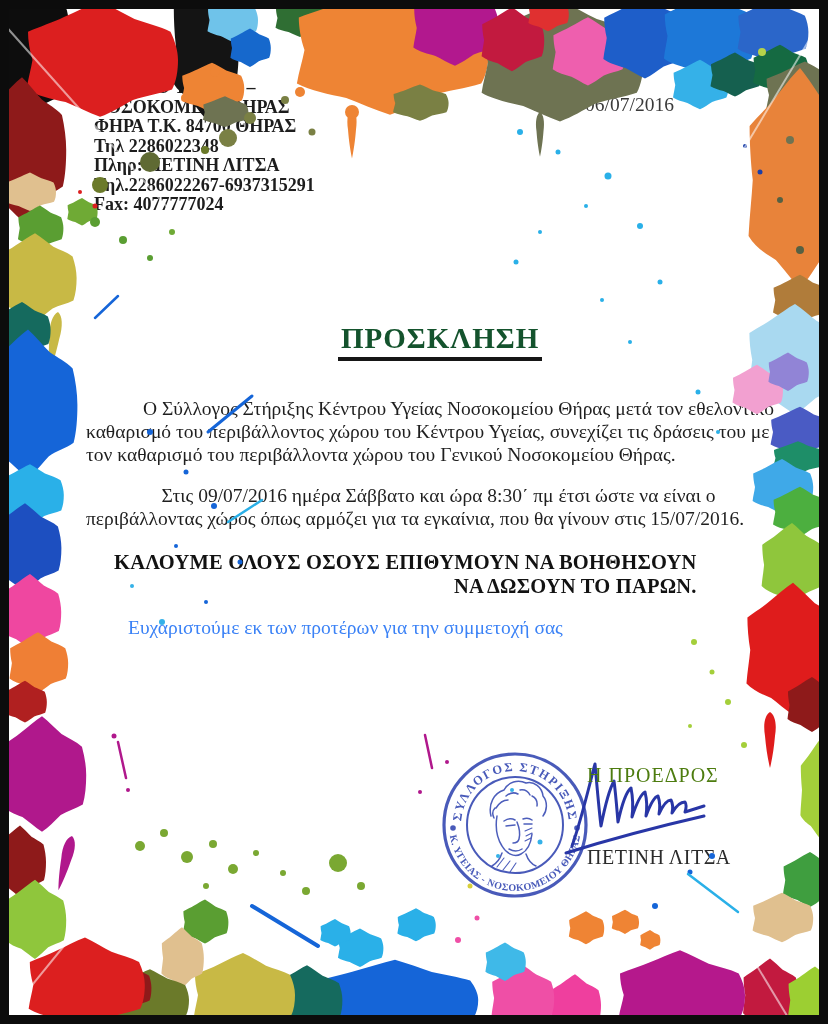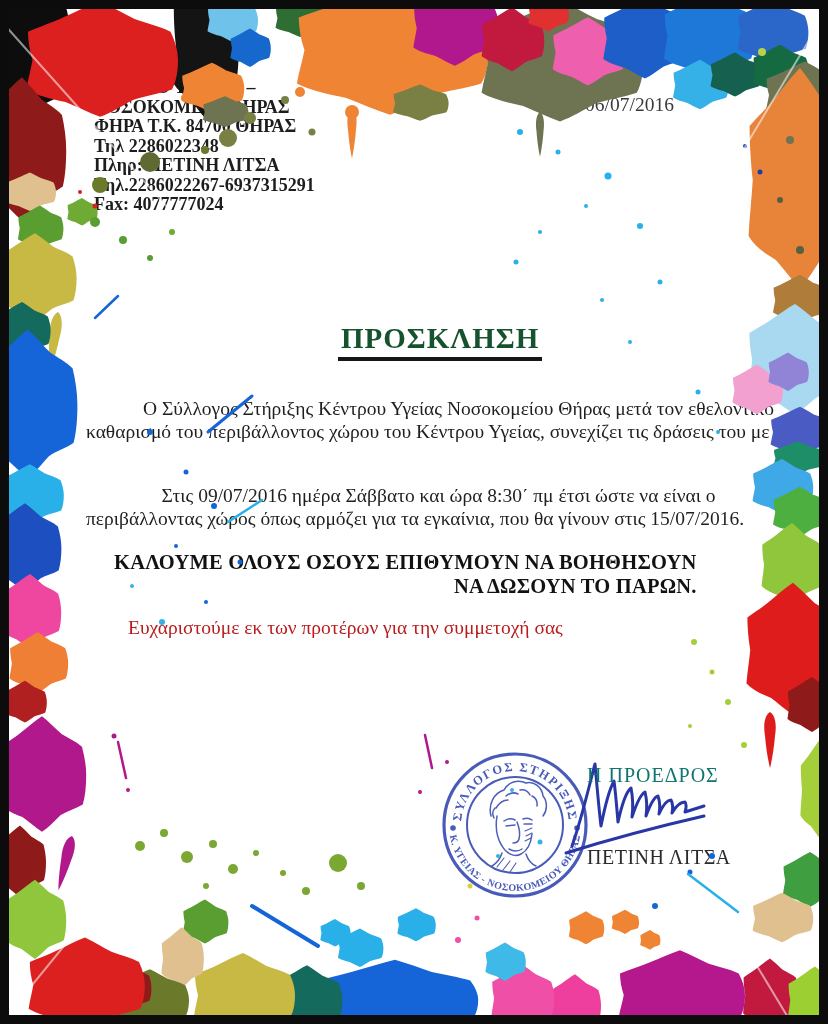--- a/index.html
+++ b/index.html
@@ -27,25 +27,25 @@
   .para{position:absolute;left:86px;color:#1f1f1f;font-size:19.5px;line-height:23px;}
   .tline{white-space:nowrap;}
   .p1{top:397px;}
   .p1 .tline:first-child{text-indent:57px;}
   .p2{top:484px;}
   .p2 .tline:first-child{text-indent:47px;text-align:center;}
   .cta{left:114px;top:551px;font-weight:bold;font-size:20.5px;line-height:23.5px;color:#121212;letter-spacing:0.2px;text-align:right;}
   .cta .tline:nth-child(2){text-indent:8px;margin-left:8px;}
   .thanks{
     position:absolute;left:128px;top:617px;
-    font-size:19.5px;color:#b91c1c;white-space:nowrap;
+    font-size:19.5px;color:#3b82f6;white-space:nowrap;
   }
   .sig-role{
     position:absolute;left:587px;top:764px;
-    font-size:20px;letter-spacing:1px;color:#0f766e;white-space:nowrap;
+    font-size:20px;letter-spacing:1px;color:#4d7c0f;white-space:nowrap;
   }
   .sig-name{
     position:absolute;left:587px;top:846px;
     font-size:20px;letter-spacing:0.5px;color:#2b2b2b;white-space:nowrap;
   }
   .stamp-svg{position:absolute;left:436px;top:746px;}
   .stamp-svg text{font-family:"Liberation Serif","DejaVu Serif",serif;font-weight:bold;}
   .arc-top{font-size:12.5px;letter-spacing:1.5px;}
   .arc-bottom{font-size:10px;letter-spacing:0.4px;}
   .sig-svg{position:absolute;left:558px;top:756px;}
@@ -67,20 +67,21 @@
       <div class="tline">Fax: 4077777024</div>
     </div>
 
     <div class="dateline">ΘΗΡΑ 06/07/2016</div>
 
     <div class="doc-title">ΠΡΟΣΚΛΗΣΗ</div>
 
     <div class="para p1">
       <div class="tline">Ο Σύλλογος Στήριξης Κέντρου Υγείας Νοσοκομείου Θήρας μετά τον εθελοντικό</div>
       <div class="tline">καθαρισμό του περιβάλλοντος χώρου του Κέντρου Υγείας, συνεχίζει τις δράσεις του με</div>
+      <div class="tline">τον καθαρισμό του περιβάλλοντα χώρου του Γενικού Νοσοκομείου Θήρας.</div>
     </div>
 
     <div class="para p2">
       <div class="tline">Στις 09/07/2016 ημέρα Σάββατο και ώρα 8:30΄ πμ έτσι ώστε να είναι ο</div>
       <div class="tline">περιβάλλοντας χώρος όπως αρμόζει για τα εγκαίνια, που θα γίνουν στις 15/07/2016.</div>
     </div>
 
     <div class="para cta">
       <div class="tline">ΚΑΛΟΥΜΕ ΟΛΟΥΣ ΟΣΟΥΣ ΕΠΙΘΥΜΟΥΝ ΝΑ ΒΟΗΘΗΣΟΥΝ</div>
       <div class="tline">ΝΑ ΔΩΣΟΥΝ ΤΟ ΠΑΡΩΝ.</div>

